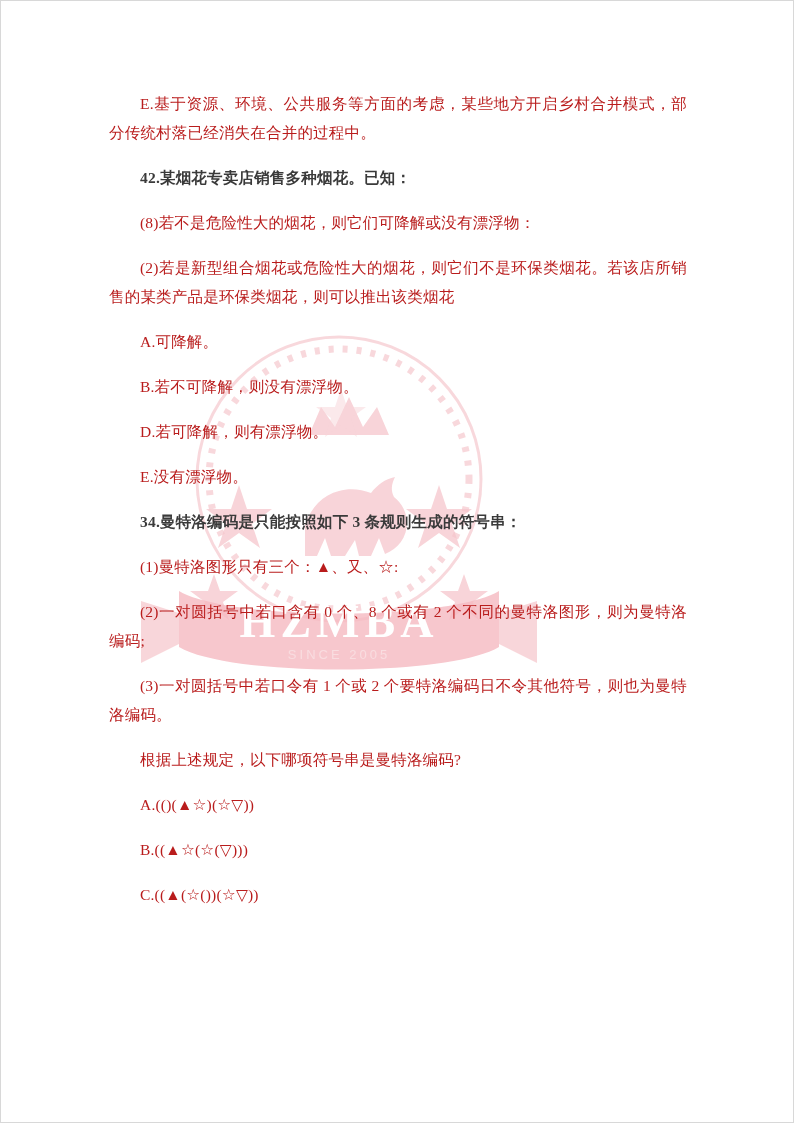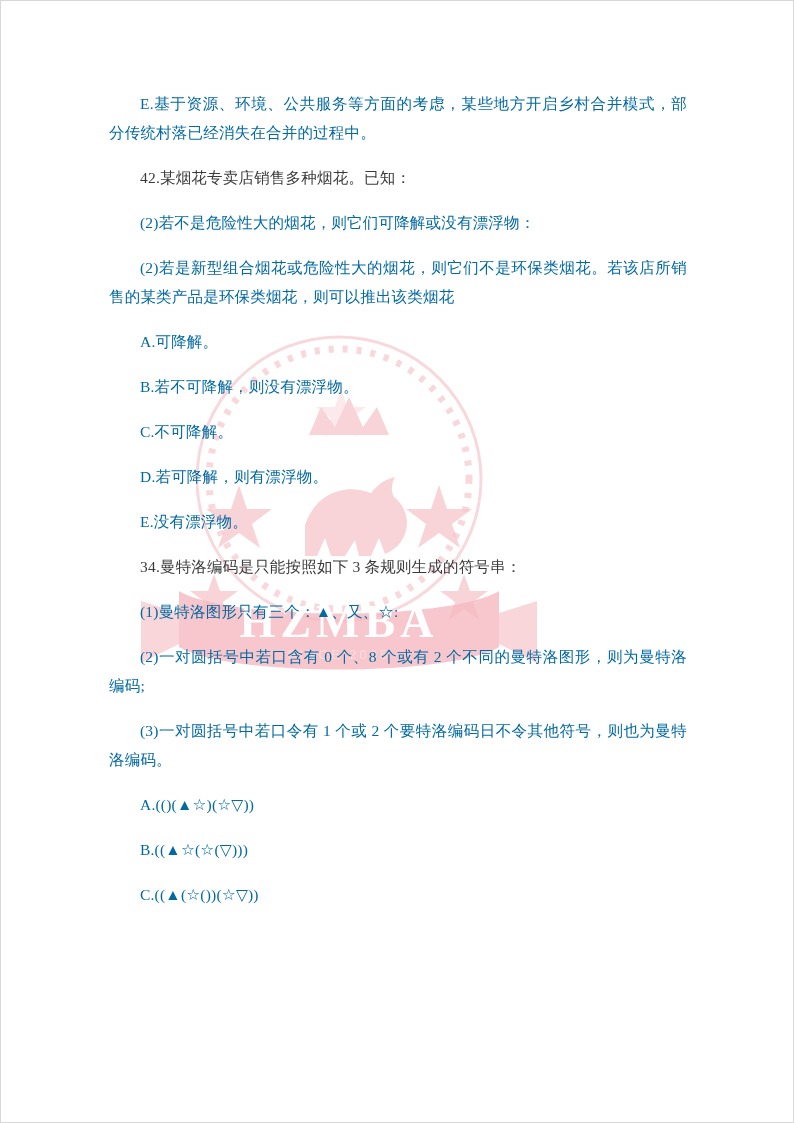--- a/index.html
+++ b/index.html
@@ -27,28 +27,28 @@
   .content {
     position: absolute;
     top: 88px;
     left: 108px;
     width: 578px;
     z-index: 3;
   }
   .para {
     font-size: 15.5px;
     line-height: 29px;
-    color: #0369a1;
+    color: #b91c1c;
     margin: 0 0 16px 0;
     text-indent: 2em;
     text-align: justify;
     letter-spacing: 0.2px;
   }
   .para.q {
-    font-weight: normal;
+    font-weight: bold;
     color: #3a3a3a;
   }
   .para.opt {
     text-indent: 2em;
   }
   .para.sub {
     text-indent: 2em;
   }
   
   .watermark {
@@ -97,42 +97,42 @@
       <text x="220" y="330" text-anchor="middle" font-family="Liberation Sans, sans-serif" font-size="13" fill="#f9dde0" letter-spacing="3">SINCE 2005</text>
     </svg>
   </div>
 
   <div class="content">
 
     <p class="para">E.基于资源、环境、公共服务等方面的考虑，某些地方开启乡村合并模式，部分传统村落已经消失在合并的过程中。</p>
 
     <p class="para q">42.某烟花专卖店销售多种烟花。已知：</p>
 
-    <p class="para sub">(2)若不是危险性大的烟花，则它们可降解或没有漂浮物：</p>
+    <p class="para sub">(8)若不是危险性大的烟花，则它们可降解或没有漂浮物：</p>
 
     <p class="para sub">(2)若是新型组合烟花或危险性大的烟花，则它们不是环保类烟花。若该店所销售的某类产品是环保类烟花，则可以推出该类烟花</p>
 
     <p class="para opt">A.可降解。</p>
 
     <p class="para opt">B.若不可降解，则没有漂浮物。</p>
 
-    <p class="para opt">C.不可降解。</p>
 
     <p class="para opt">D.若可降解，则有漂浮物。</p>
 
     <p class="para opt">E.没有漂浮物。</p>
 
     <p class="para q">34.曼特洛编码是只能按照如下 3 条规则生成的符号串：</p>
 
     <p class="para sub">(1)曼特洛图形只有三个：▲、又、☆:</p>
 
     <p class="para sub">(2)一对圆括号中若口含有 0 个、8 个或有 2 个不同的曼特洛图形，则为曼特洛编码;</p>
 
     <p class="para sub">(3)一对圆括号中若口令有 1 个或 2 个要特洛编码日不令其他符号，则也为曼特洛编码。</p>
 
+    <p class="para">根据上述规定，以下哪项符号串是曼特洛编码?</p>
 
     <p class="para opt">A.(()(▲☆)(☆▽))</p>
 
     <p class="para opt">B.((▲☆(☆(▽)))</p>
 
     <p class="para opt">C.((▲(☆())(☆▽))</p>
 
   </div>
 </div>
 

